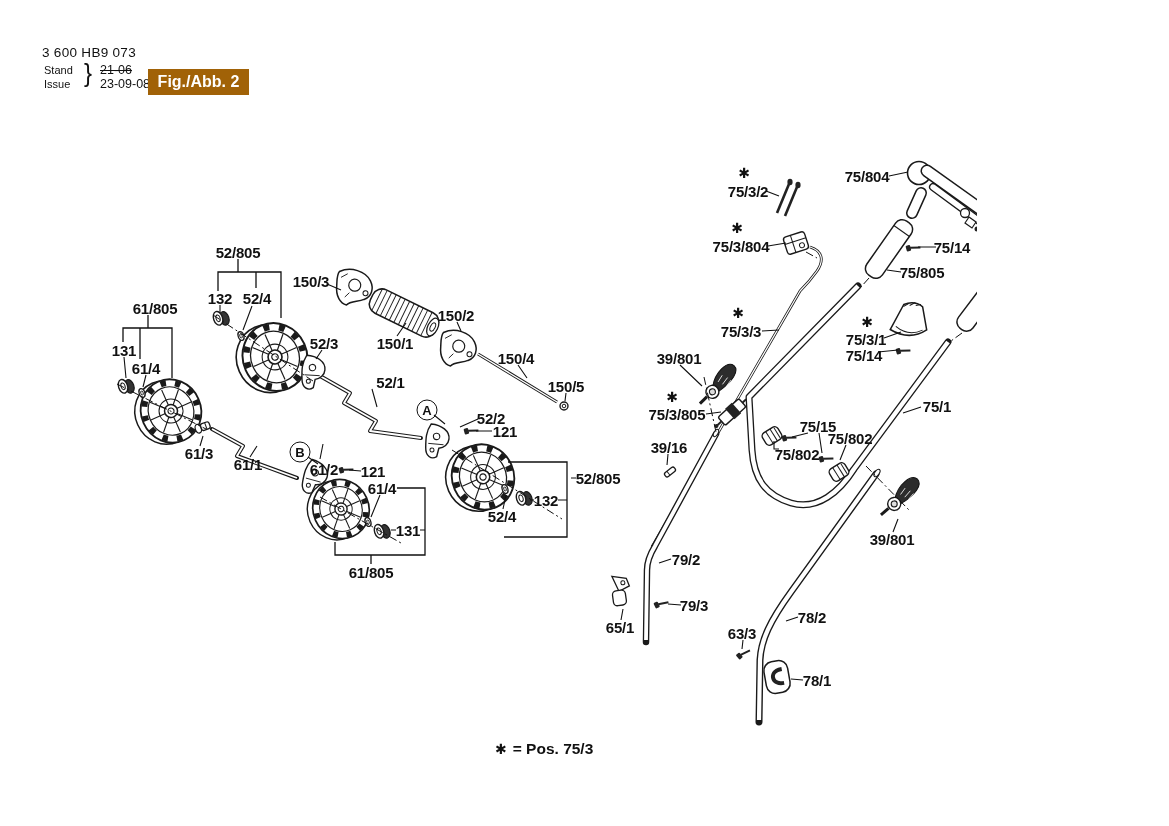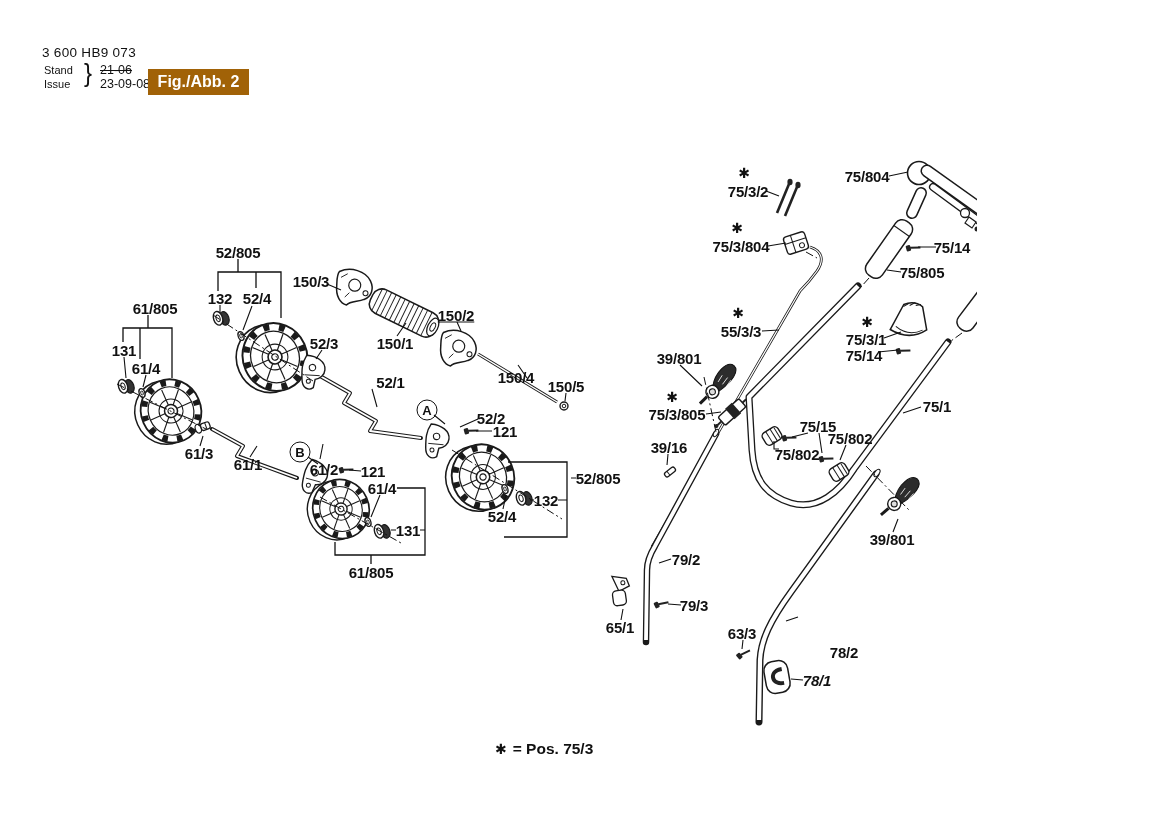--- a/index.html
+++ b/index.html
@@ -296,23 +296,23 @@
   <div id="label-layer">
       <div class="plabel" style="left: 238px; top: 252px;">52/805</div>
       <div class="plabel" style="left: 220px; top: 298px;">132</div>
       <div class="plabel" style="left: 257px; top: 298px;">52/4</div>
       <div class="plabel" style="left: 311px; top: 281px;">150/3</div>
       <div class="plabel" style="left: 155px; top: 308px;">61/805</div>
       <div class="plabel" style="left: 124px; top: 350px;">131</div>
       <div class="plabel" style="left: 146px; top: 368px;">61/4</div>
       <div class="plabel" style="left: 324px; top: 343px;">52/3</div>
       <div class="plabel" style="left: 395px; top: 343px;">150/1</div>
-      <div class="plabel" style="left: 456px; top: 315px; text-decoration: underline;">150/2</div>
+      <div class="plabel" style="left: 456px; top: 315px;">150/2</div>
       <div class="plabel" style="left: 371px; top: 382px; padding-left: 39px;">52/1</div>
-      <div class="plabel" style="left: 516px; top: 358px; margin-top: 19px;">150/4</div>
+      <div class="plabel" style="left: 516px; top: 358px;">150/4</div>
       <div class="plabel" style="left: 566px; top: 386px;">150/5</div>
       <div class="plabel" style="left: 199px; top: 453px;">61/3</div>
       <div class="plabel" style="left: 248px; top: 464px;">61/1</div>
       <div class="plabel" style="left: 324px; top: 437px; margin-top: 32px;">61/2</div>
       <div class="plabel" style="left: 373px; top: 471px;">121</div>
       <div class="plabel" style="left: 491px; top: 418px;">52/2</div>
       <div class="plabel" style="left: 505px; top: 431px;">121</div>
       <div class="plabel" style="left: 382px; top: 488px;">61/4</div>
       <div class="plabel" style="left: 408px; top: 530px;">131</div>
       <div class="plabel" style="left: 371px; top: 572px;">61/805</div>
@@ -321,40 +321,40 @@
       <div class="plabel" style="left: 502px; top: 516px;">52/4</div>
       <div class="plabel" style="left: 748px; top: 191px;">75/3/2</div>
       <div class="pstar" style="left: 744px; top: 173px;">✱</div>
       <div class="plabel" style="left: 867px; top: 176px;">75/804</div>
       <div class="plabel" style="left: 741px; top: 246px;">75/3/804</div>
       <div class="pstar" style="left: 737px; top: 228px;">✱</div>
       <div class="plabel" style="left: 952px; top: 247px;">75/14</div>
       <div class="plabel" style="left: 922px; top: 272px;">75/805</div>
       <div class="plabel" style="left: 1042px; top: 297px;">75/14</div>
       <div class="plabel" style="left: 1012px; top: 323px;">75/805</div>
-      <div class="plabel" style="left: 741px; top: 331px;">55/3/3</div>
+      <div class="plabel" style="left: 741px; top: 331px;">75/3/3</div>
       <div class="pstar" style="left: 738px; top: 313px;">✱</div>
       <div class="plabel" style="left: 866px; top: 339px;">75/3/1</div>
       <div class="pstar" style="left: 867px; top: 322px;">✱</div>
       <div class="plabel" style="left: 864px; top: 355px;">75/14</div>
       <div class="plabel" style="left: 679px; top: 358px;">39/801</div>
       <div class="plabel" style="left: 677px; top: 414px;">75/3/805</div>
       <div class="pstar" style="left: 672px; top: 397px;">✱</div>
       <div class="plabel" style="left: 669px; top: 447px;">39/16</div>
       <div class="plabel" style="left: 818px; top: 426px;">75/15</div>
       <div class="plabel" style="left: 850px; top: 438px;">75/802</div>
       <div class="plabel" style="left: 797px; top: 454px;">75/802</div>
       <div class="plabel" style="left: 937px; top: 406px;">75/1</div>
       <div class="plabel" style="left: 892px; top: 539px;">39/801</div>
       <div class="plabel" style="left: 686px; top: 559px;">79/2</div>
       <div class="plabel" style="left: 694px; top: 605px;">79/3</div>
       <div class="plabel" style="left: 620px; top: 627px;">65/1</div>
       <div class="plabel" style="left: 742px; top: 633px;">63/3</div>
-      <div class="plabel" style="left: 844px; top: 617px; margin-top: 35px;">78/2</div>
-      <div class="plabel" style="left: 817px; top: 680px; font-style: italic;">78/1</div>
+      <div class="plabel" style="left: 812px; top: 617px;">78/2</div>
+      <div class="plabel" style="left: 817px; top: 680px;">78/1</div>
       <div class="plabel circled" style="left: 427px; top: 410px;">A</div>
       <div class="plabel circled" style="left: 300px; top: 452px;">B</div>
     </div>
 
   <div class="footnote">
     <span class="st">✱</span>
     <span>= Pos. 75/3</span>
   </div>
 </div>
 

